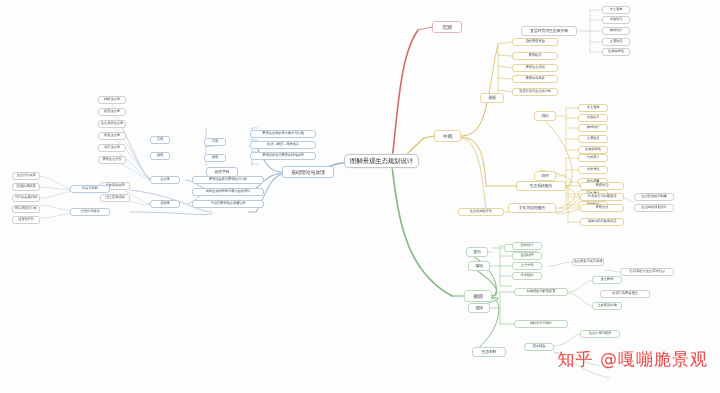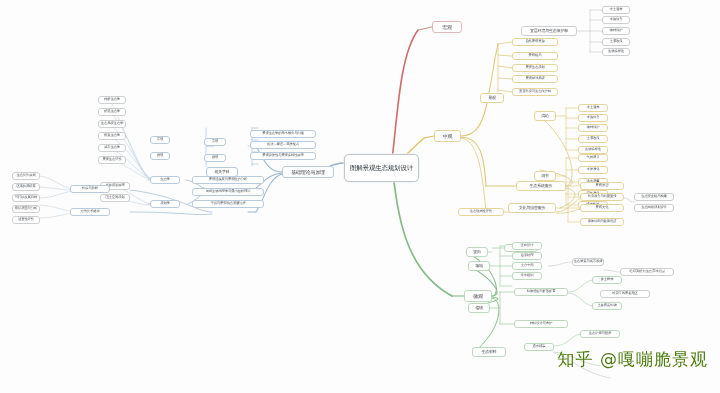--- a/index.html
+++ b/index.html
@@ -5,31 +5,31 @@
   html,body{margin:0;padding:0;}
   body{width:720px;height:393px;background:#ffffff;overflow:hidden;
        font-family:"DejaVu Sans","Liberation Sans",sans-serif;}
   #stage{position:relative;width:720px;height:393px;background:#fdfdfd;}
   svg#edges{position:absolute;left:0;top:0;width:720px;height:393px;}
   .node{position:absolute;box-sizing:border-box;white-space:nowrap;
          display:flex;align-items:center;justify-content:center;
          letter-spacing:-0.2px;line-height:1;}
   .nbox{border:0.6px solid #cfcfcf;border-radius:3px;background:#ffffff;}
   .root{border:1px solid #bfc8cf;border-radius:5px;background:#fff;
-        font-size:6.5px;color:#2d3338;padding:0 5px;height:28px;
+        font-size:6.5px;color:#2d3338;padding:0 5px;height:14px;
         box-shadow:0 0 0 0.5px #e8ecef;}
   .lvl1{font-size:5px;height:12px;padding:0 4px;color:#3a3f44;}
   .lvl2{font-size:4px;height:10px;padding:0 3px;color:#42474c;}
   .leaf{font-size:3.4px;height:8px;padding:0 2.5px;color:#4a4f54;}
   .c-red{border-color:#e3b7b9;}
   .c-yel{border-color:#e6d59a;}
   .c-grn{border-color:#bcd9bd;}
   .c-blu{border-color:#b8cbdd;}
   #watermark{position:absolute;right:12px;bottom:22px;font-size:17px;
-     color:#4d7c0f;font-family:"DejaVu Sans","Liberation Sans",sans-serif;
+     color:#ef4444;font-family:"DejaVu Sans","Liberation Sans",sans-serif;
      letter-spacing:1px;white-space:nowrap;}
 </style>
 </head>
 <body>
 
 <div id="stage">
 
   <svg id="edges" viewBox="0 0 720 393" preserveAspectRatio="none">
     <g fill="none" stroke-linecap="round">
 

